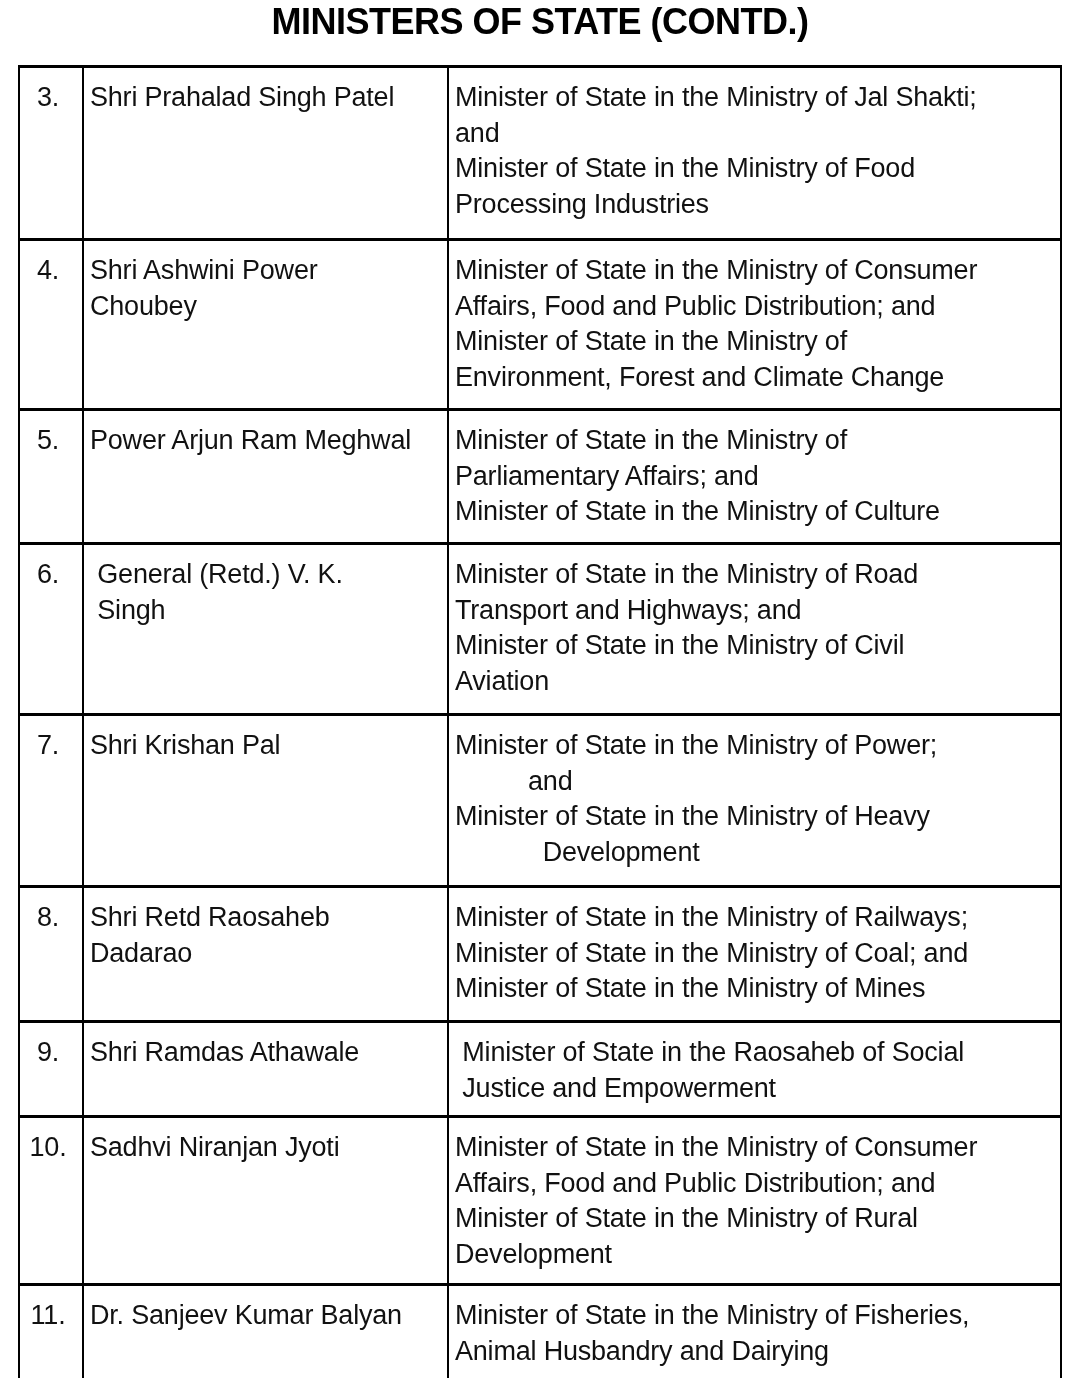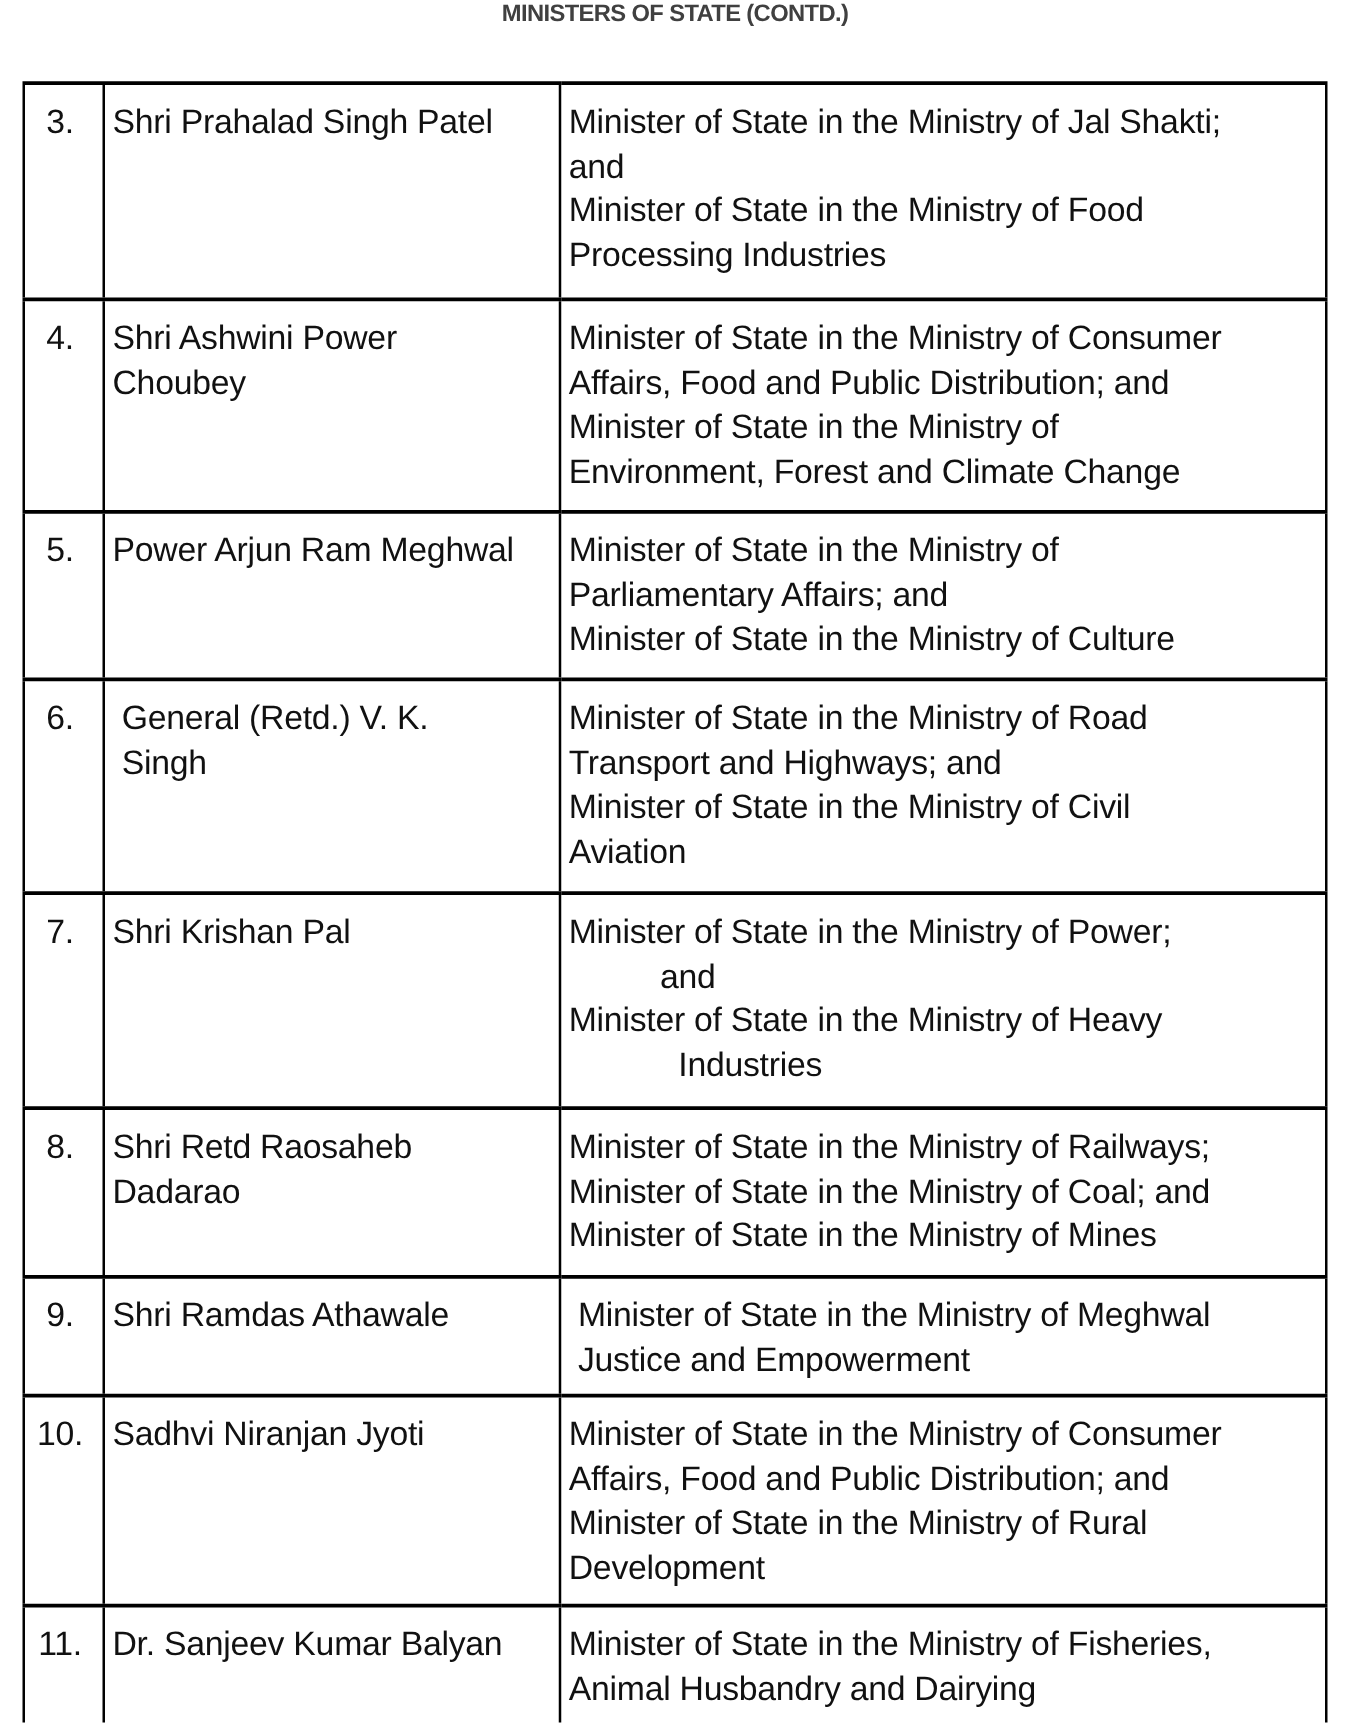--- a/index.html
+++ b/index.html
@@ -19,24 +19,24 @@
     width: 1080px;
     height: 1378px;
     background: #ffffff;
   }
   .doc-title {
     position: absolute;
     top: 1px;
     left: 0;
     width: 100%;
     text-align: center;
-    font-size: 19px;
+    font-size: 36px;
     font-weight: bold;
     letter-spacing: -0.5px;
-    color: #404040;
+    color: #000000;
     white-space: nowrap;
   }
   table.ministers {
     position: absolute;
     top: 65px;
     left: 18px;
     width: 1042px;
     border-collapse: collapse;
     table-layout: fixed;
   }
@@ -109,34 +109,34 @@
 Transport and Highways; and
 Minister of State in the Ministry of Civil
 Aviation</td>
       </tr>
       <tr style="height:172px;">
         <td class="num">7.</td>
         <td>Shri Krishan Pal</td>
         <td>Minister of State in the Ministry of Power;
           and
 Minister of State in the Ministry of Heavy
-            Industries</td>
+            Development</td>
       </tr>
       <tr style="height:135px;">
         <td class="num">8.</td>
         <td>Shri Retd Raosaheb
 Dadarao</td>
         <td>Minister of State in the Ministry of Railways;
 Minister of State in the Ministry of Coal; and
 Minister of State in the Ministry of Mines</td>
       </tr>
       <tr style="height:95px;">
         <td class="num">9.</td>
         <td>Shri Ramdas Athawale</td>
-        <td> Minister of State in the Ministry of Meghwal
+        <td> Minister of State in the Raosaheb of Social
  Justice and Empowerment</td>
       </tr>
       <tr style="height:168px;padding-left:16px;">
         <td class="num">10.</td>
         <td>Sadhvi Niranjan Jyoti</td>
         <td>Minister of State in the Ministry of Consumer
 Affairs, Food and Public Distribution; and
 Minister of State in the Ministry of Rural
 Development</td>
       </tr>

